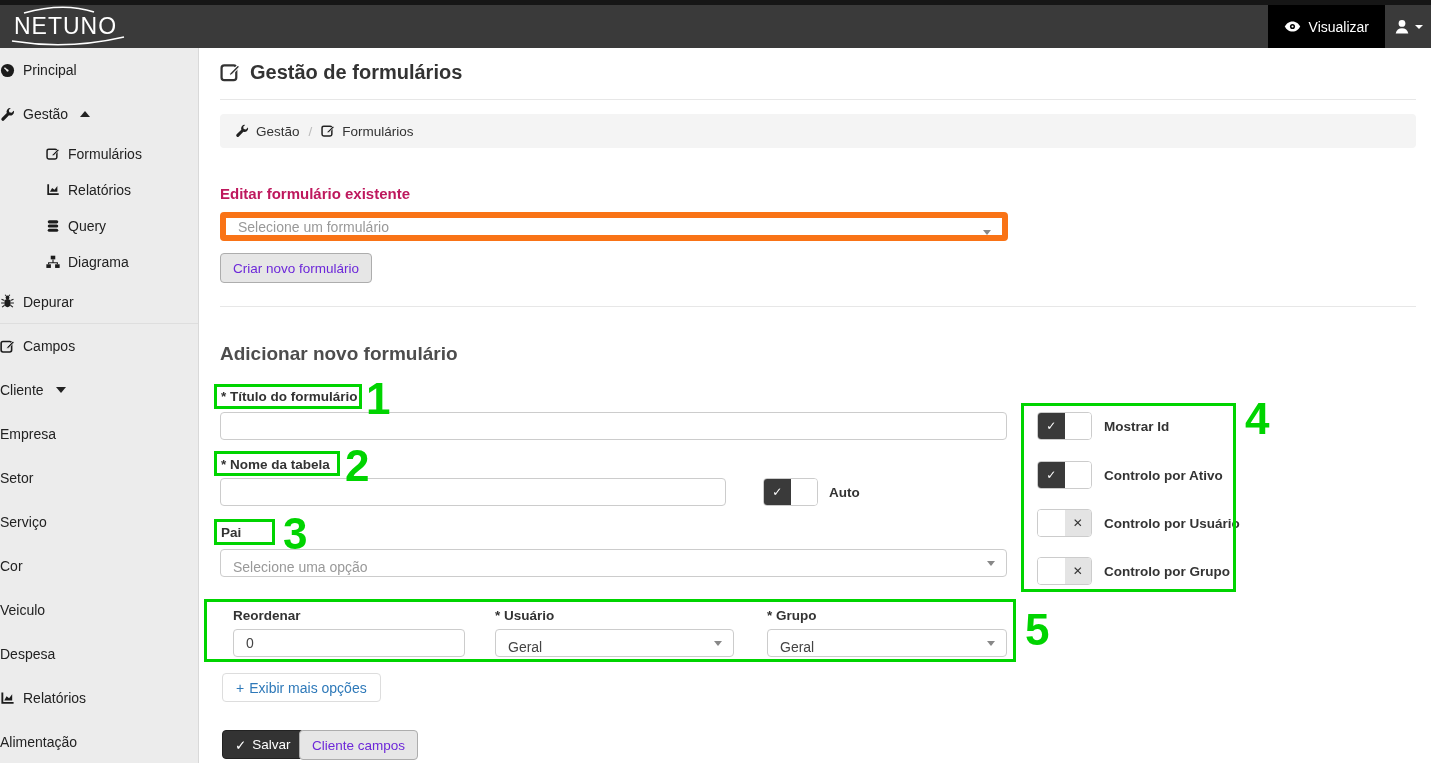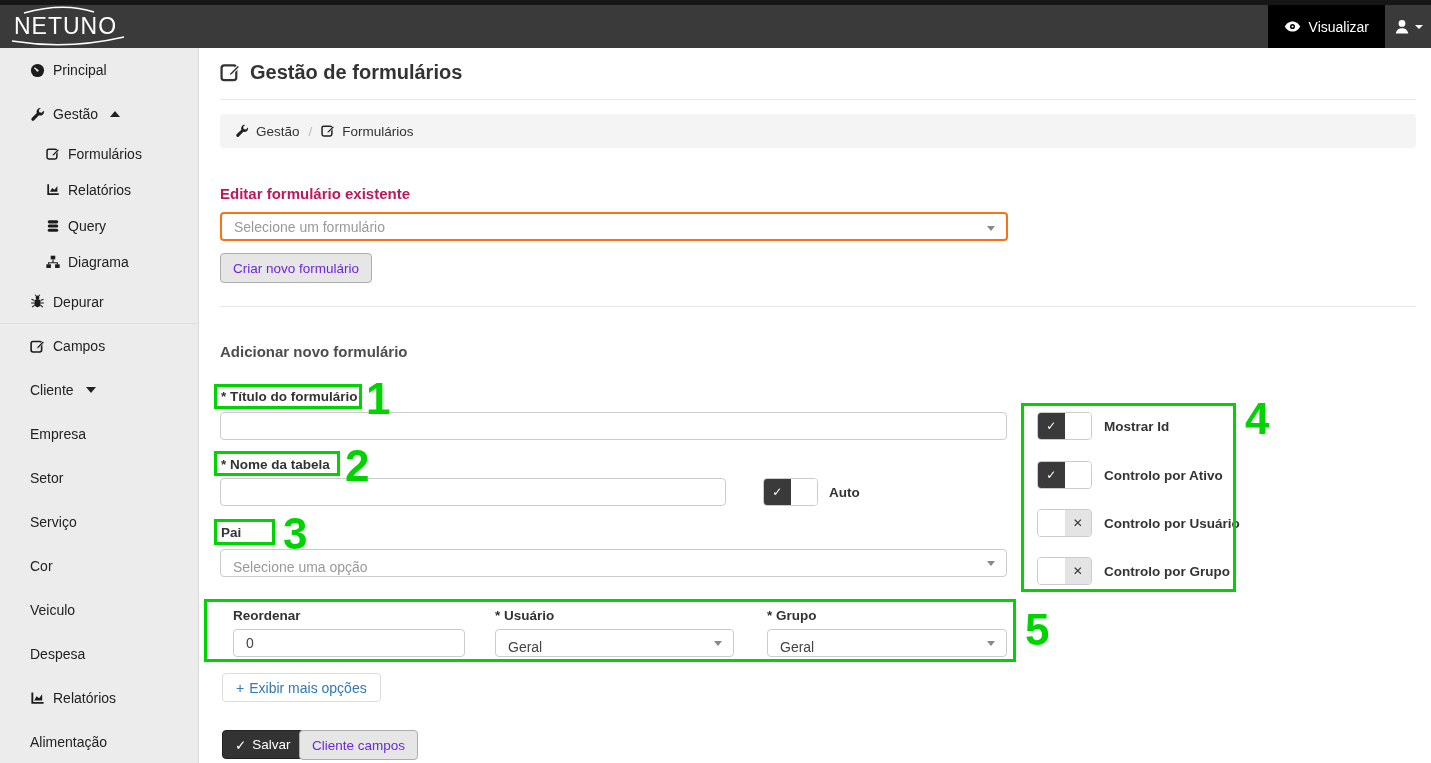--- a/index.html
+++ b/index.html
@@ -17,53 +17,53 @@
   .btn-visualizar { background:#000; color:#fff; border:none; font-size:14px; padding:0 16px;
                     display:flex; align-items:center; gap:8px; cursor:pointer;
                     font-family:inherit; height:43px; }
   .user-menu { width:46px; display:flex; align-items:center; justify-content:center; gap:4px; cursor:pointer; }
   .caret-down-w { width:0; height:0; border-left:4px solid transparent; border-right:4px solid transparent;
                   border-top:4px solid #fff; }
 
   
   .sidebar { position:absolute; top:48px; left:0; width:199px; height:715px; background:#ececec;
              border-right:1px solid #d9d9d9; font-size:14px; color:#222; }
-  .side-item { height:44px; display:flex; align-items:center; gap:8px; padding-left:30px; cursor:pointer; }
+  .side-item { height:44px; display:flex; align-items:center; gap:8px; padding-left:0; cursor:pointer; }
   .side-sub { height:36px; display:flex; align-items:center; gap:8px; padding-left:46px; cursor:pointer; }
   .side-item .lbl, .side-sub .lbl { white-space:nowrap; }
   .divider-after { border-bottom:1px solid #dedede; }
   .caret-up-d { width:0; height:0; border-left:5px solid transparent; border-right:5px solid transparent;
                 border-bottom:6px solid #222; margin-left:4px; }
   .caret-dn-d { width:0; height:0; border-left:5px solid transparent; border-right:5px solid transparent;
                 border-top:6px solid #222; margin-left:4px; }
   .ic { display:inline-flex; flex:none; color:#1c1c1c; }
 
   
   .main { position:absolute; top:48px; left:199px; width:1232px; height:715px; background:#fff;
           padding:13px 15px 0 21px; }
   .page-title { font-size:20px; font-weight:700; color:#333; display:flex; align-items:center; gap:9px; }
   .hr { border:none; border-top:1px solid #e7e7e7; margin:0; }
   .hr1 { margin-top:15px; }
   .breadcrumb { margin-top:14px; height:34px; background:#f4f4f4; border-radius:4px;
                 display:flex; align-items:center; gap:9px; padding:0 15px; font-size:13.5px; color:#333; }
   .crumb { display:flex; align-items:center; gap:7px; cursor:pointer; }
   .crumb-sep { color:#bbb; }
   .sec-head { font-size:15px; font-weight:700; color:#be185d; margin-top:37px; }
-  .select-box { position:relative; margin-top:10px; width:788px; height:29px; border:2px solid #f97316;
+  .select-box { position:relative; margin-top:10px; width:788px; height:29px; border:6px solid #f97316;
                 border-radius:4px; background:#fff; display:flex; align-items:center;
                 padding:0 26px 0 12px; font-size:14px; color:#999; cursor:pointer; }
   .select-caret { position:absolute; right:11px; top:12px; width:0; height:0;
                   border-left:4px solid transparent; border-right:4px solid transparent;
                   border-top:5px solid #888; }
   .btn-default { display:inline-flex; align-items:center; gap:6px; height:30px; padding:0 12px;
                  background:#e6e6e6; border:1px solid #adadad; border-radius:4px; font-size:13.5px;
                  color:#6d28d9; cursor:pointer; font-family:inherit; }
   .btn-criar { margin-top:12px; }
   .hr2 { position:absolute; left:21px; right:15px; top:258px; }
-  .add-head { position:absolute; left:21px; top:295px; font-size:15px; font-weight:700; color:#4d4d4d; }
+  .add-head { position:absolute; left:21px; top:295px; font-size:19px; font-weight:700; color:#4d4d4d; }
 
   .flabel { position:absolute; font-size:13.5px; font-weight:700; color:#333; white-space:nowrap; }
   .finput { position:absolute; height:28px; border:1px solid #ccc; border-radius:4px; background:#fff;
             font-size:14px; color:#444; padding:0 12px; font-family:inherit; }
   .fselect { position:absolute; height:28px; border:1px solid #ccc; border-radius:4px; background:#fff;
              display:flex; align-items:center; padding:8px 26px 0 12px; font-size:14px; cursor:pointer; }
   .fselect .ph { color:#999; }
   .fselect .val { color:#444; }
   .fselect .select-caret { top:11px; }
 

